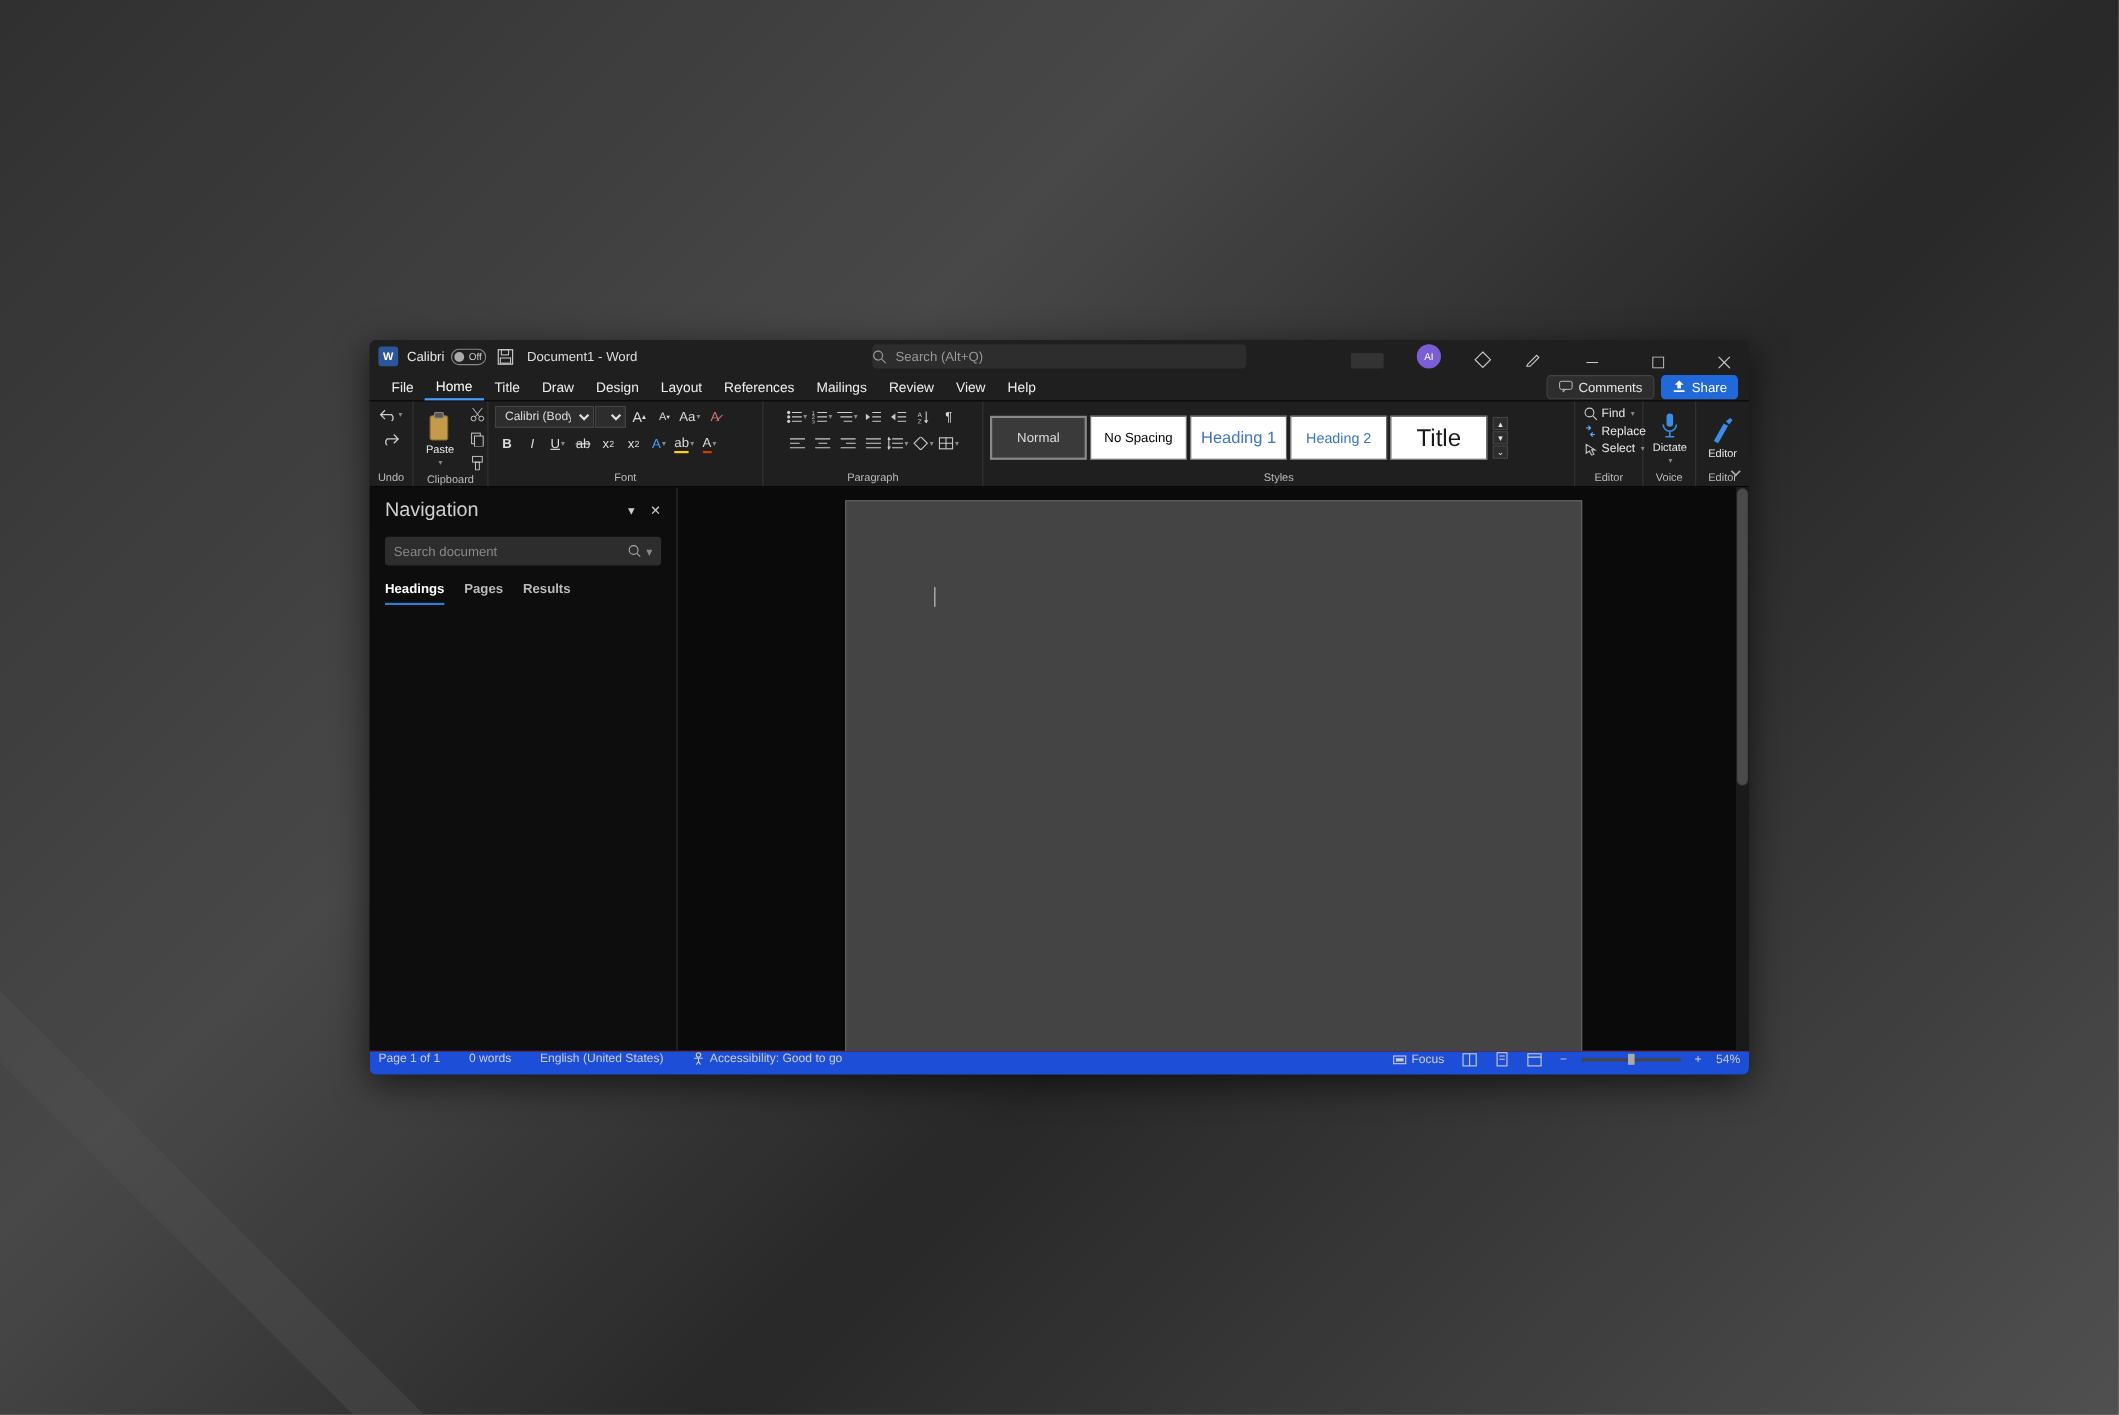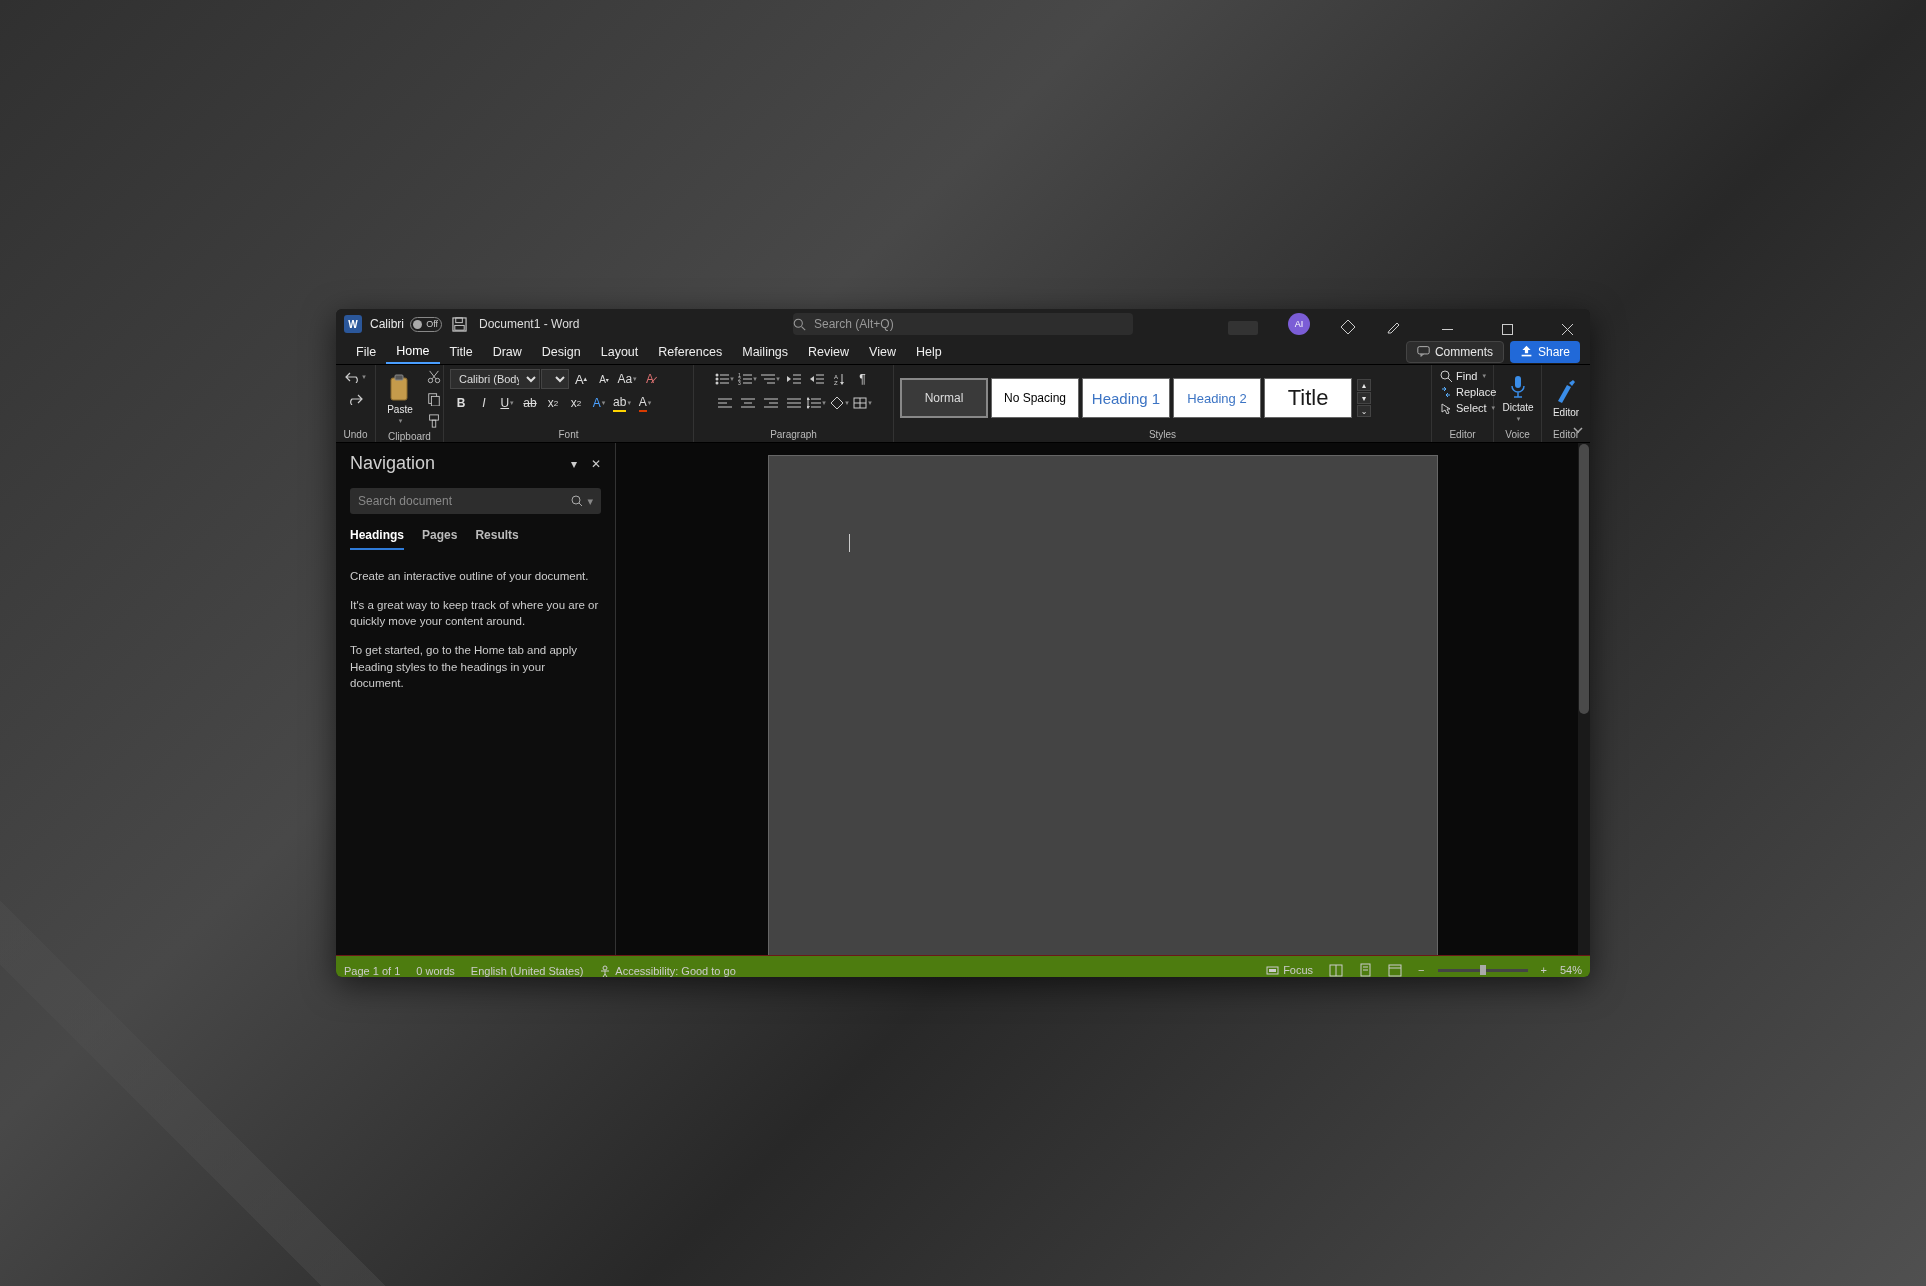--- a/index.html
+++ b/index.html
@@ -165,28 +165,28 @@
   border:1px solid #666;
   padding: 78px 80px;
 }
 .cursor { width:1px; height:18px; background:#ccc; animation: blink 1s infinite;}
 @keyframes blink { 50% { opacity:0;}}
 .vscroll { width:12px; background:#1a1a1a; position:absolute; right:0; top:0; bottom:0;}
 .vscroll-thumb { width:10px; margin:1px; height:270px; background:#4a4a4a; border-radius:5px;}
 
 .statusbar {
   height: 22px;
-  background: #4d7c0f;
+  background: #1d4ed8;
   border-top: 1px solid #6b1818;
   display:flex;
-  align-items:flex-end;
+  align-items:flex-start;
   padding: 0 8px;
   font-size:11px;
   color:#ccc;
-  gap:16px;
+  gap:26px;
 }
 .status-right { margin-left:auto; display:flex; align-items:center; gap:10px;}
 .view-btn { cursor:pointer; padding:0 3px;}
 .zoom-slider { width:90px; height:3px; background:#444; position:relative;}
 .zoom-thumb { width:6px; height:10px; background:#aaa; position:absolute; left:42px; top:-4px;}
 svg { display:block;}
 .drop-arrow { font-size:7px; margin-left:1px; color:#888;}
 .underline-yellow::after{ content:''; display:block; height:2px; background:#ffd400; margin-top:1px;}
 .underline-red::after{ content:''; display:block; height:2px; background:#d83b01; margin-top:1px;}
 </style>
@@ -601,25 +601,20 @@
               </svg>
             </span>
           <span>▾</span>
         </div>
       </div>
       <div class="nav-tabs">
         <div class="nav-tab active">Headings</div>
         <div class="nav-tab">Pages</div>
         <div class="nav-tab">Results</div>
       </div>
-      <div class="nav-text">
-        <p>Create an interactive outline of your document.</p>
-        <p>It's a great way to keep track of where you are or quickly move your content around.</p>
-        <p>To get started, go to the Home tab and apply Heading styles to the headings in your document.</p>
-      </div>
     </div>
 
     <div class="canvas-area">
       <div class="page">
         <div class="cursor"></div>
       </div>
     </div>
     <div class="vscroll">
       <div class="vscroll-thumb"></div>
     </div>

